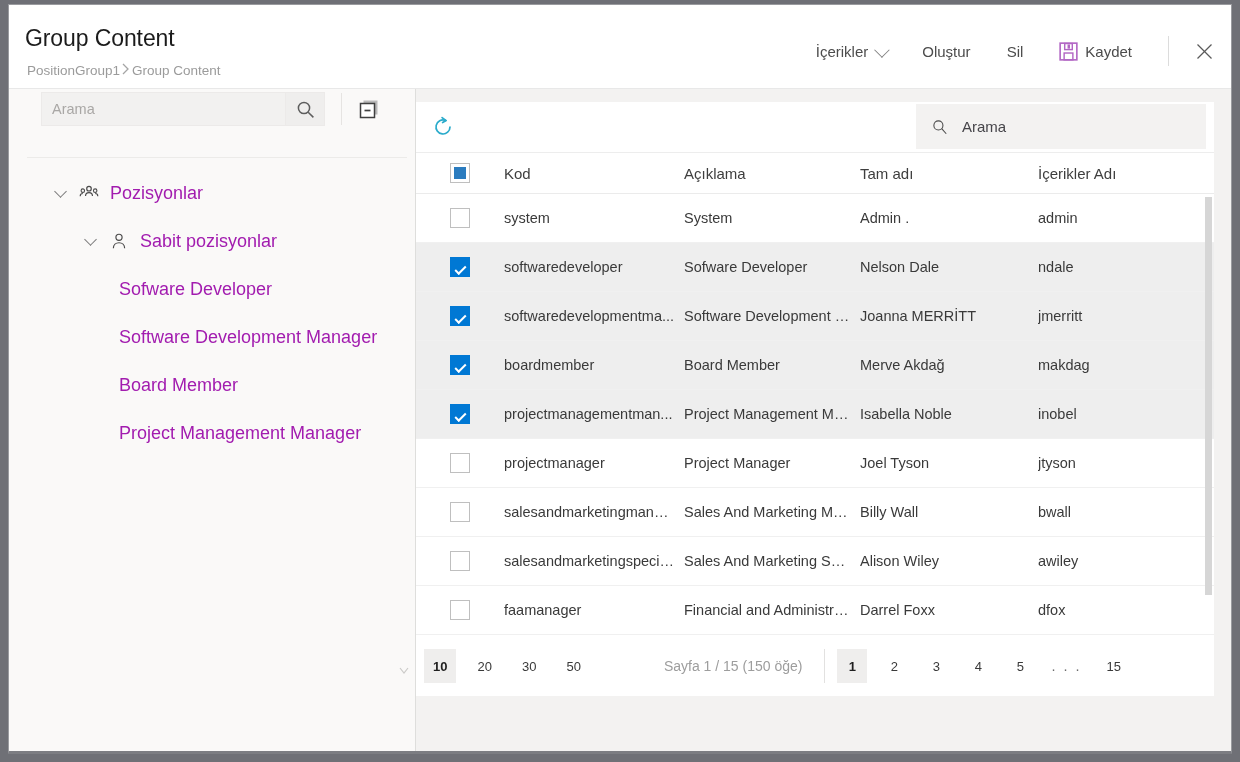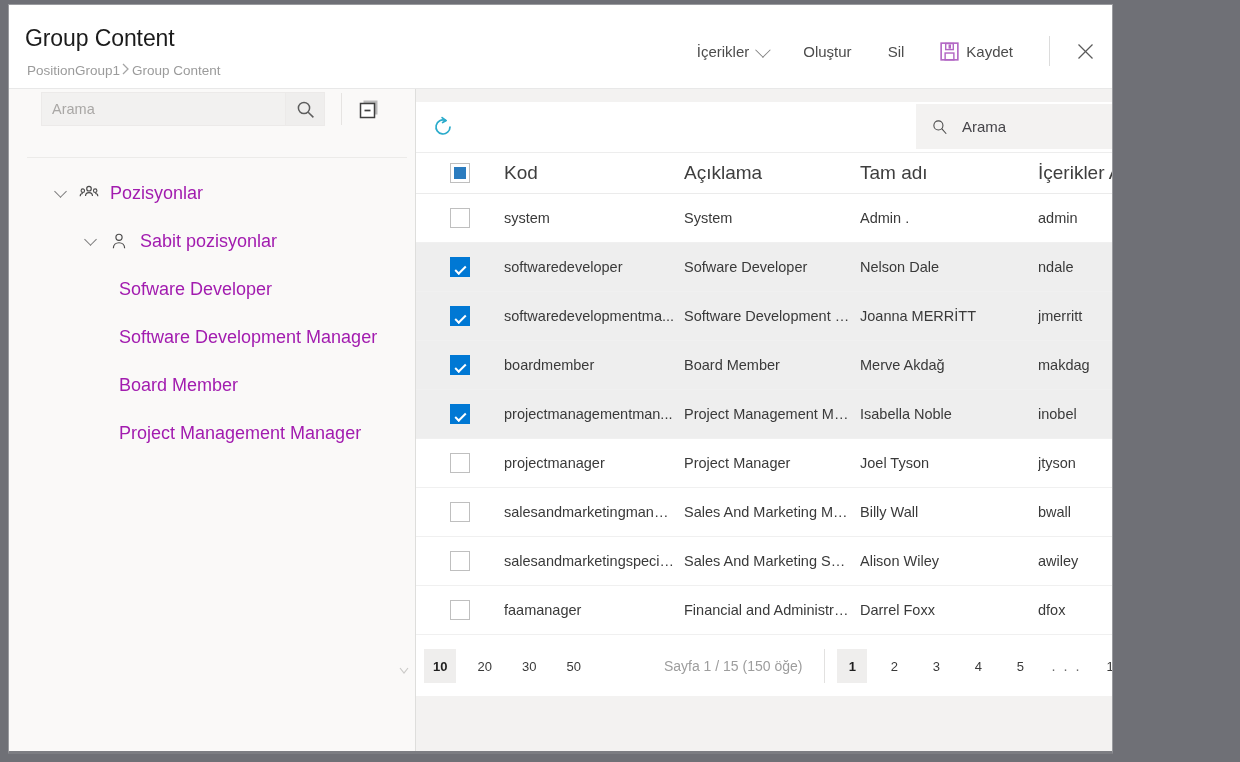--- a/index.html
+++ b/index.html
@@ -6,21 +6,21 @@
   html, body {
     margin: 0; padding: 0;
     width: 1240px; height: 762px;
     font-family: "Liberation Sans", sans-serif;
     background: #6f7076;
     overflow: hidden;
   }
   .window {
     position: absolute;
     left: 8px; top: 4px;
-    width: 1105px; height: 750px;
+    width: 1224px; height: 750px;
     background: #ffffff;
     border: 1px solid #9a9b9f;
     border-bottom: 3px solid #7c7d82;
     overflow: hidden;
   }
 
   
   .header {
     position: relative;
     height: 84px;
@@ -237,21 +237,21 @@
     border-bottom: 1px solid #f0f0f0;
     background: #ffffff;
   }
   .tbl-row.sel { background: #eeeeee; }
   .c-chk   { width: 88px; flex: none; display: flex; justify-content: center; }
   .c-kod   { width: 180px; flex: none; padding-right: 8px; }
   .c-acik  { width: 176px; flex: none; padding-right: 8px; }
   .c-tam   { width: 178px; flex: none; padding-right: 8px; }
   .c-kul   { width: 170px; flex: none; padding-right: 8px; }
   .th {
-    font-size: 19px;
+    font-size: 15px;
     color: #3e3e3e;
     white-space: nowrap;
     cursor: pointer;
   }
   .td {
     font-size: 14.5px;
     color: #3a3a3a;
     white-space: nowrap;
     overflow: hidden;
     text-overflow: ellipsis;

